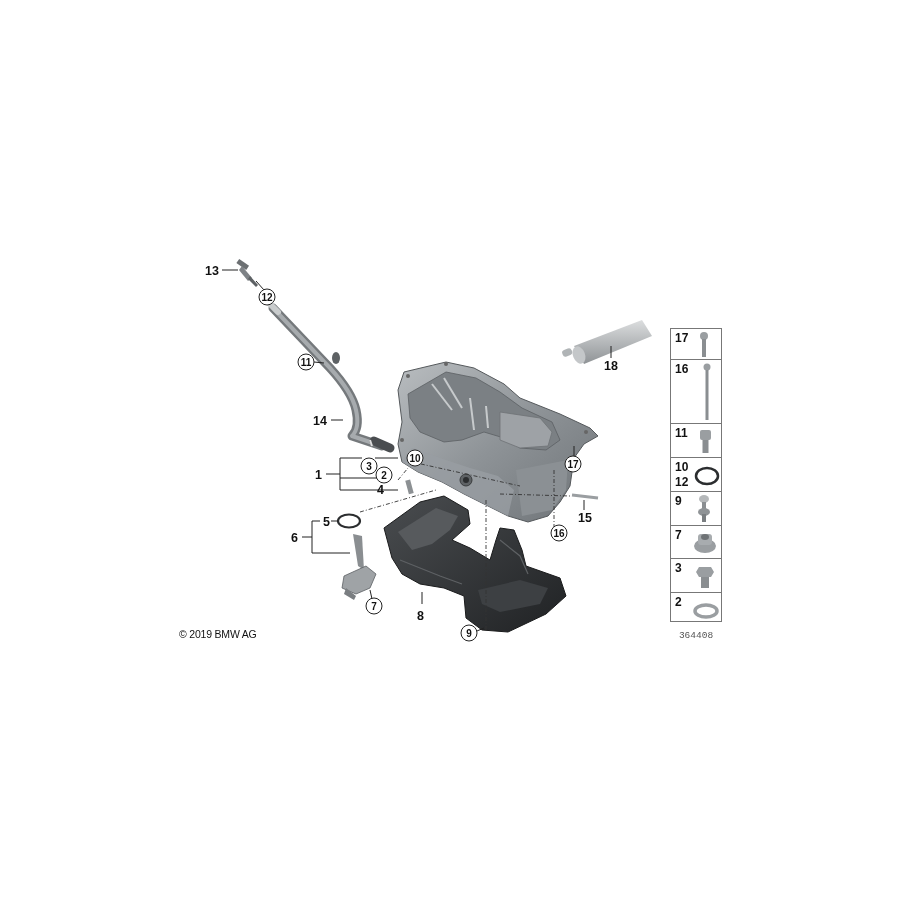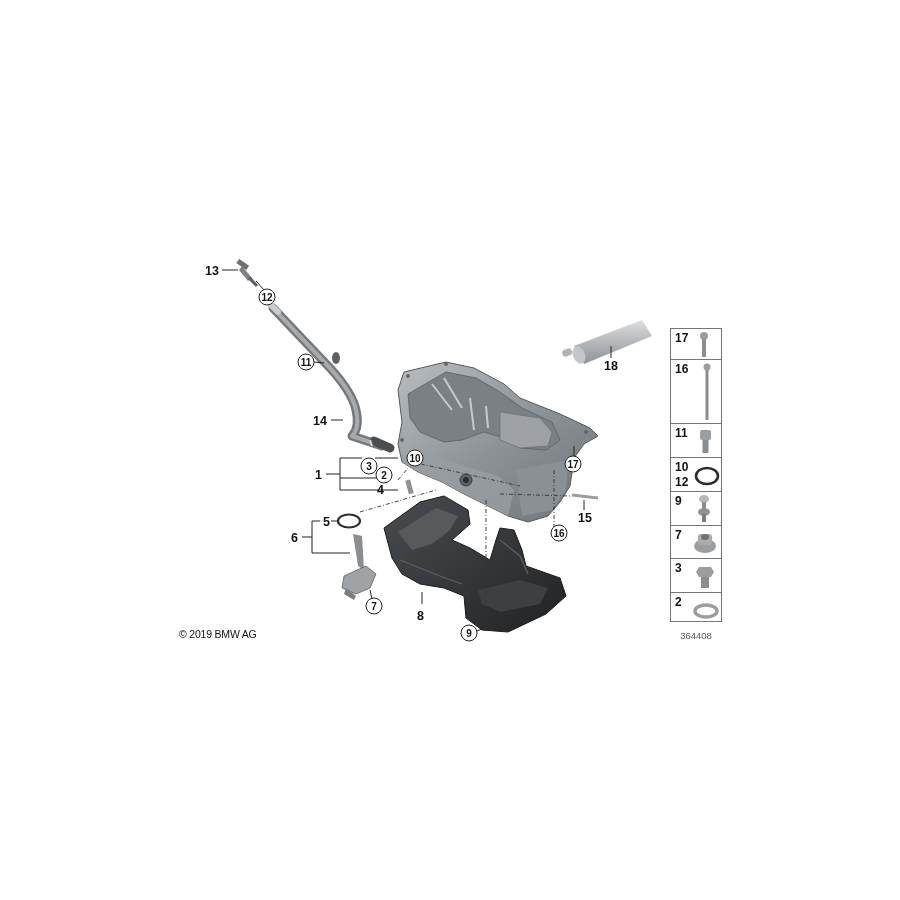--- a/index.html
+++ b/index.html
@@ -7,21 +7,21 @@
            font-family: "Liberation Sans", sans-serif; }
     #diagram { position: absolute; left: 0; top: 0; width: 900px; height: 900px; }
     .lbl { font-family: "Liberation Sans", sans-serif; font-weight: bold; font-size: 12.5px; fill: #111; }
     .clbl { font-family: "Liberation Sans", sans-serif; font-weight: bold; font-size: 10px; fill: #111; text-anchor: middle; }
     .lead { stroke: #222; stroke-width: 1; fill: none; }
     .dash { stroke: #333; stroke-width: 0.9; stroke-dasharray: 4 2 1 2; fill: none; }
     .circ { fill: #fff; stroke: #222; stroke-width: 1; }
     .copyright { position: absolute; left: 179px; top: 628px; font-size: 10.5px; color: #111;
                  font-family: "Liberation Sans", sans-serif; letter-spacing: -0.2px; text-align: right; }
     .docnum { position: absolute; left: 670px; top: 630px; width: 52px; text-align: center;
-              font-size: 9.5px; color: #555; font-family: Liberation Sans, sans-serif; }
+              font-size: 9.5px; color: #555; font-family: Liberation Mono, monospace; }
     .side-panel { position: absolute; left: 670px; top: 328px; width: 52px; }
     .side-cell { position: relative; border: 1px solid #777; border-bottom: none; box-sizing: border-box; background: #fff; }
     .side-cell:last-child { border-bottom: 1px solid #777; }
     .side-num { position: absolute; left: 4px; top: 3px; font-weight: bold; font-size: 12px; color: #111;
                 line-height: 12px; font-family: "Liberation Sans", sans-serif; }
     .side-num2 { position: absolute; left: 4px; bottom: 3px; font-weight: bold; font-size: 12px; color: #111;
                 line-height: 12px; font-family: "Liberation Sans", sans-serif; }
     .side-cell svg { position: absolute; left: 0; top: 0; }
   </style>
 </head>

